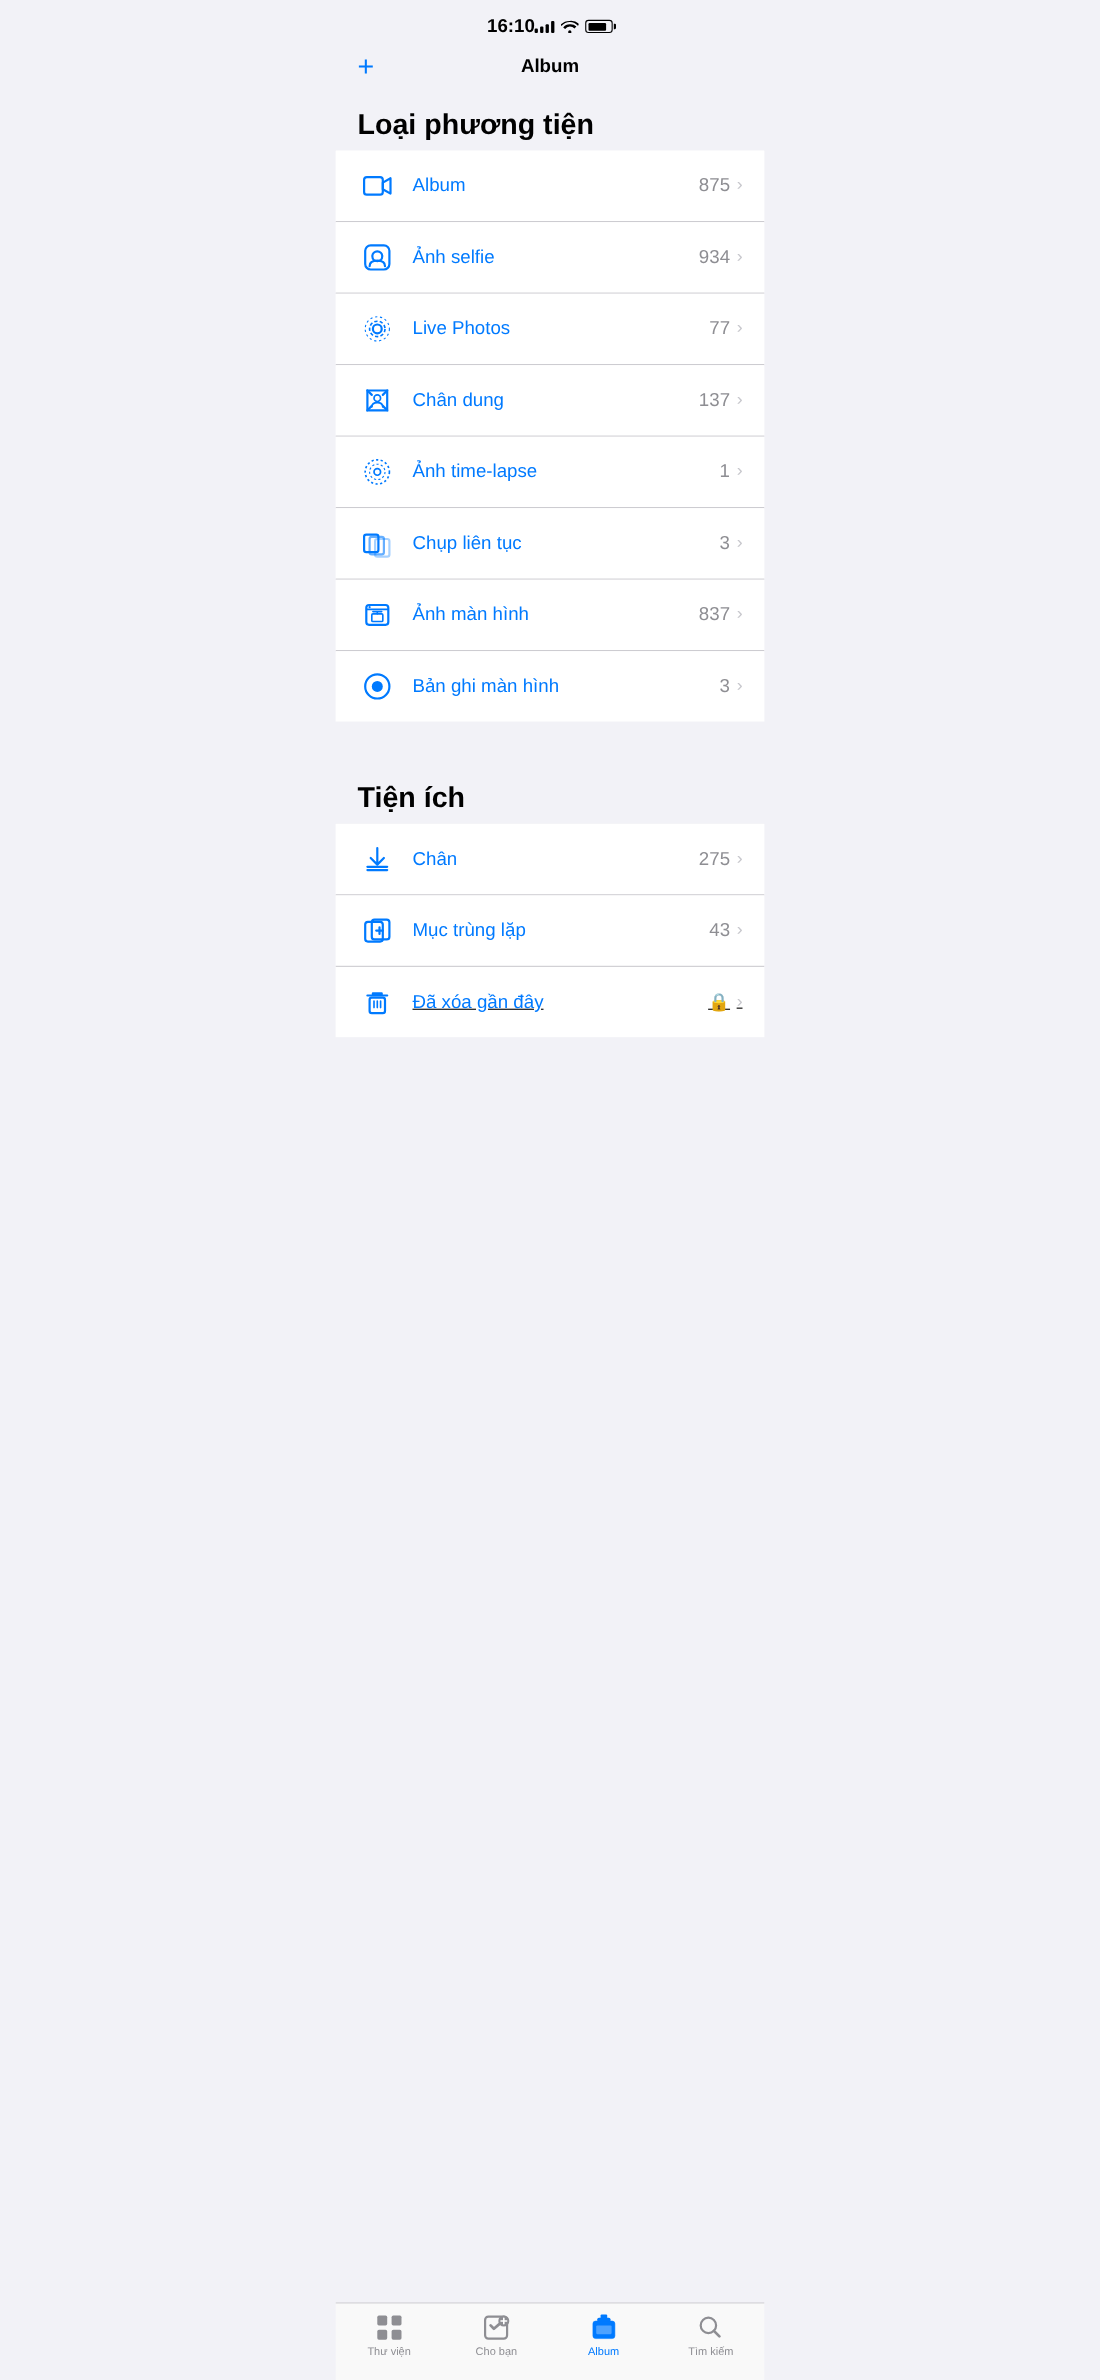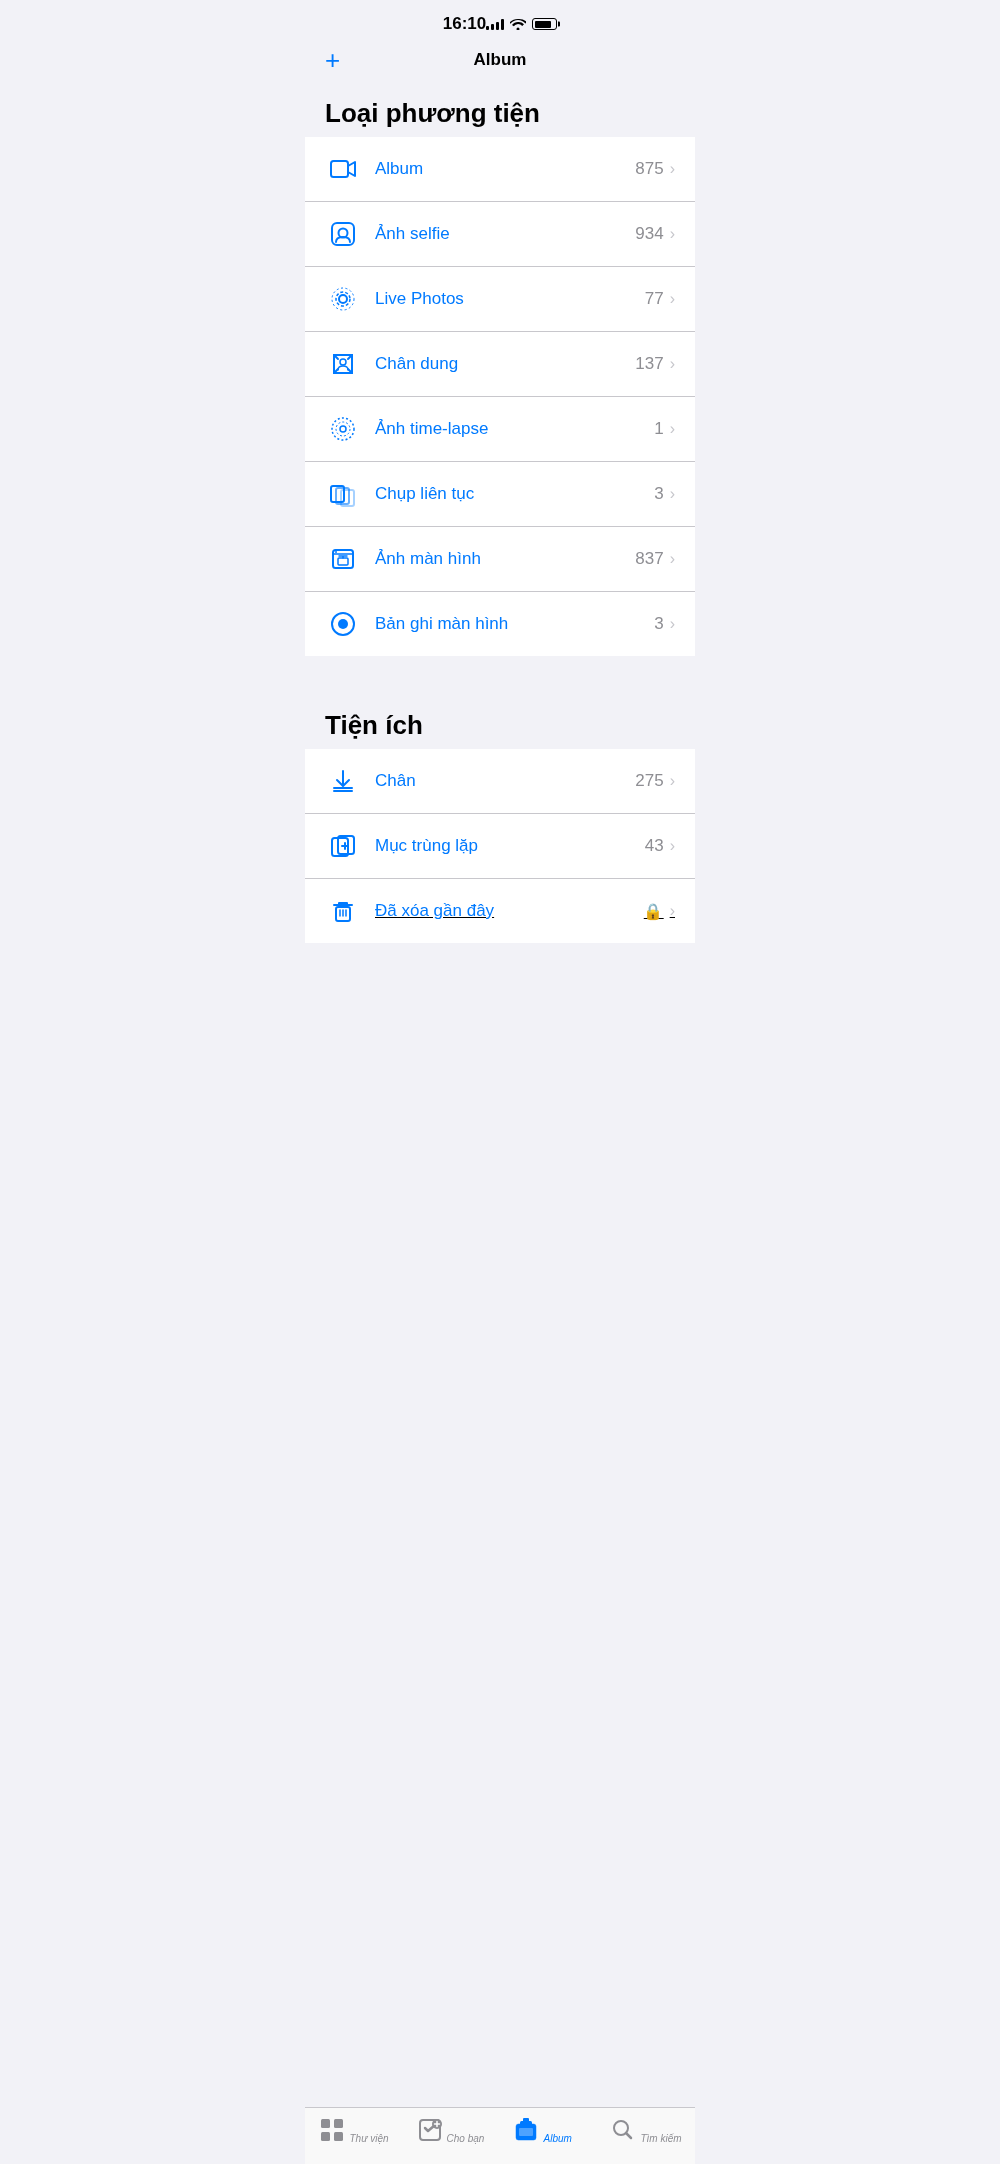--- a/index.html
+++ b/index.html
@@ -169,26 +169,25 @@
       width: 390px;
       background: rgba(249,249,249,0.94);
       border-top: 0.5px solid #c8c7cc;
       display: flex;
       justify-content: space-around;
       align-items: center;
       padding: 8px 0 20px;
     }
     .tab-item {
       display: flex;
-      flex-direction: row;
-      align-items: flex-end;
+      flex-direction: column;
+      align-items: center;
       gap: 3px;
       cursor: pointer;
       min-width: 70px;
-      font-style: italic;
     }
     .tab-icon {
       width: 28px;
       height: 28px;
       display: flex;
       align-items: center;
       justify-content: center;
     }
     .tab-icon svg {
       width: 26px;

